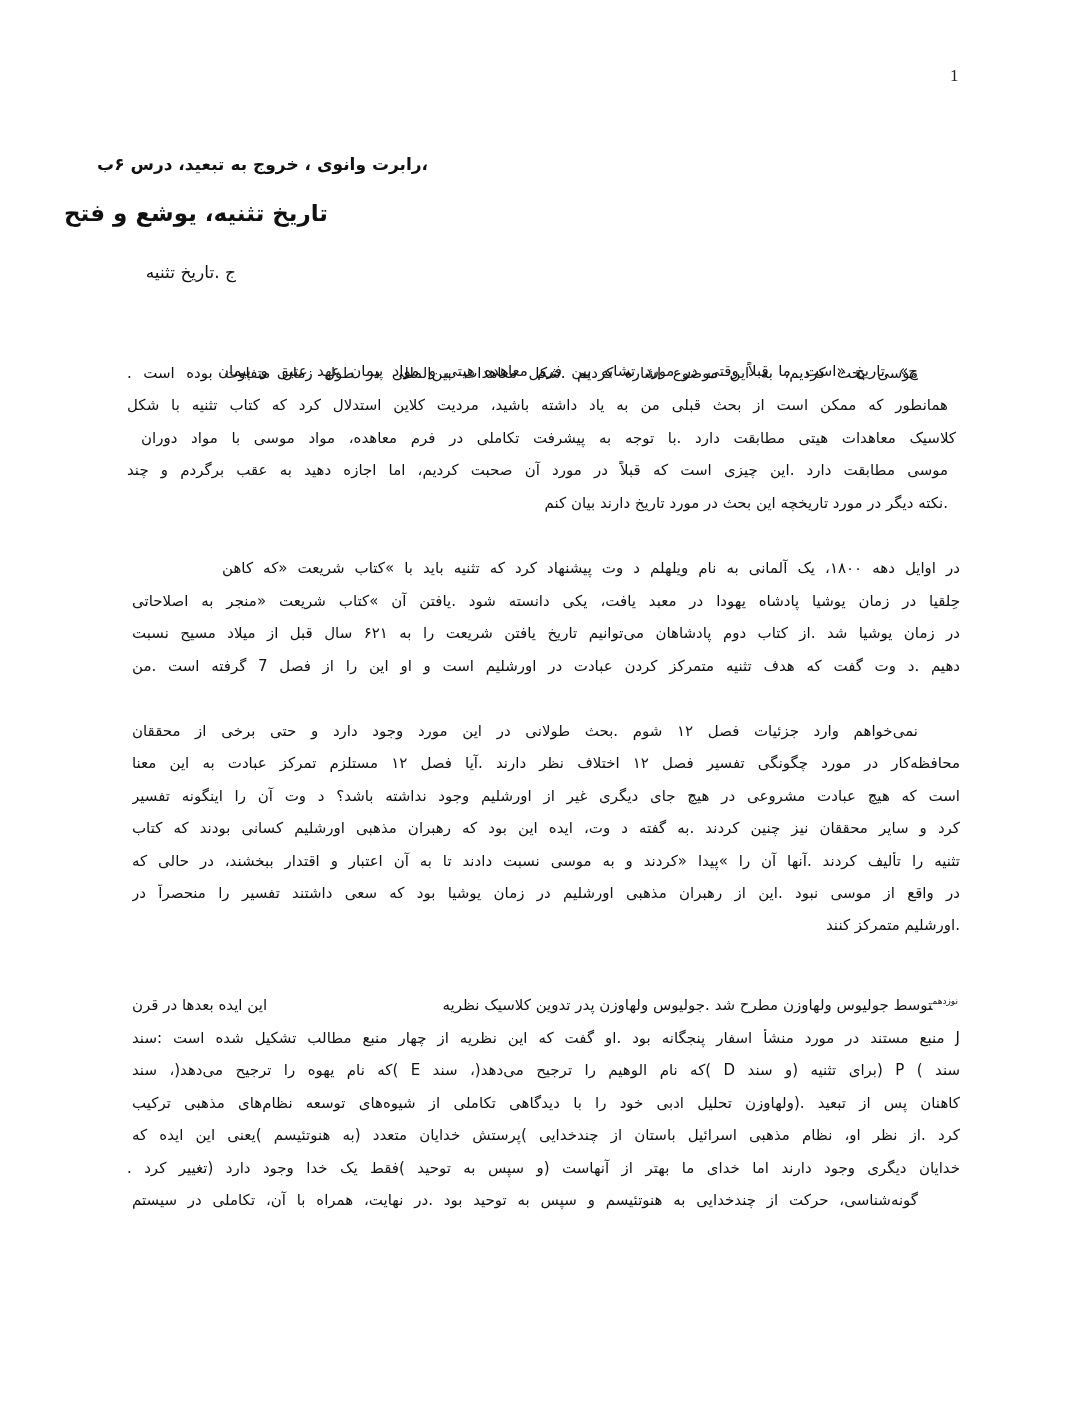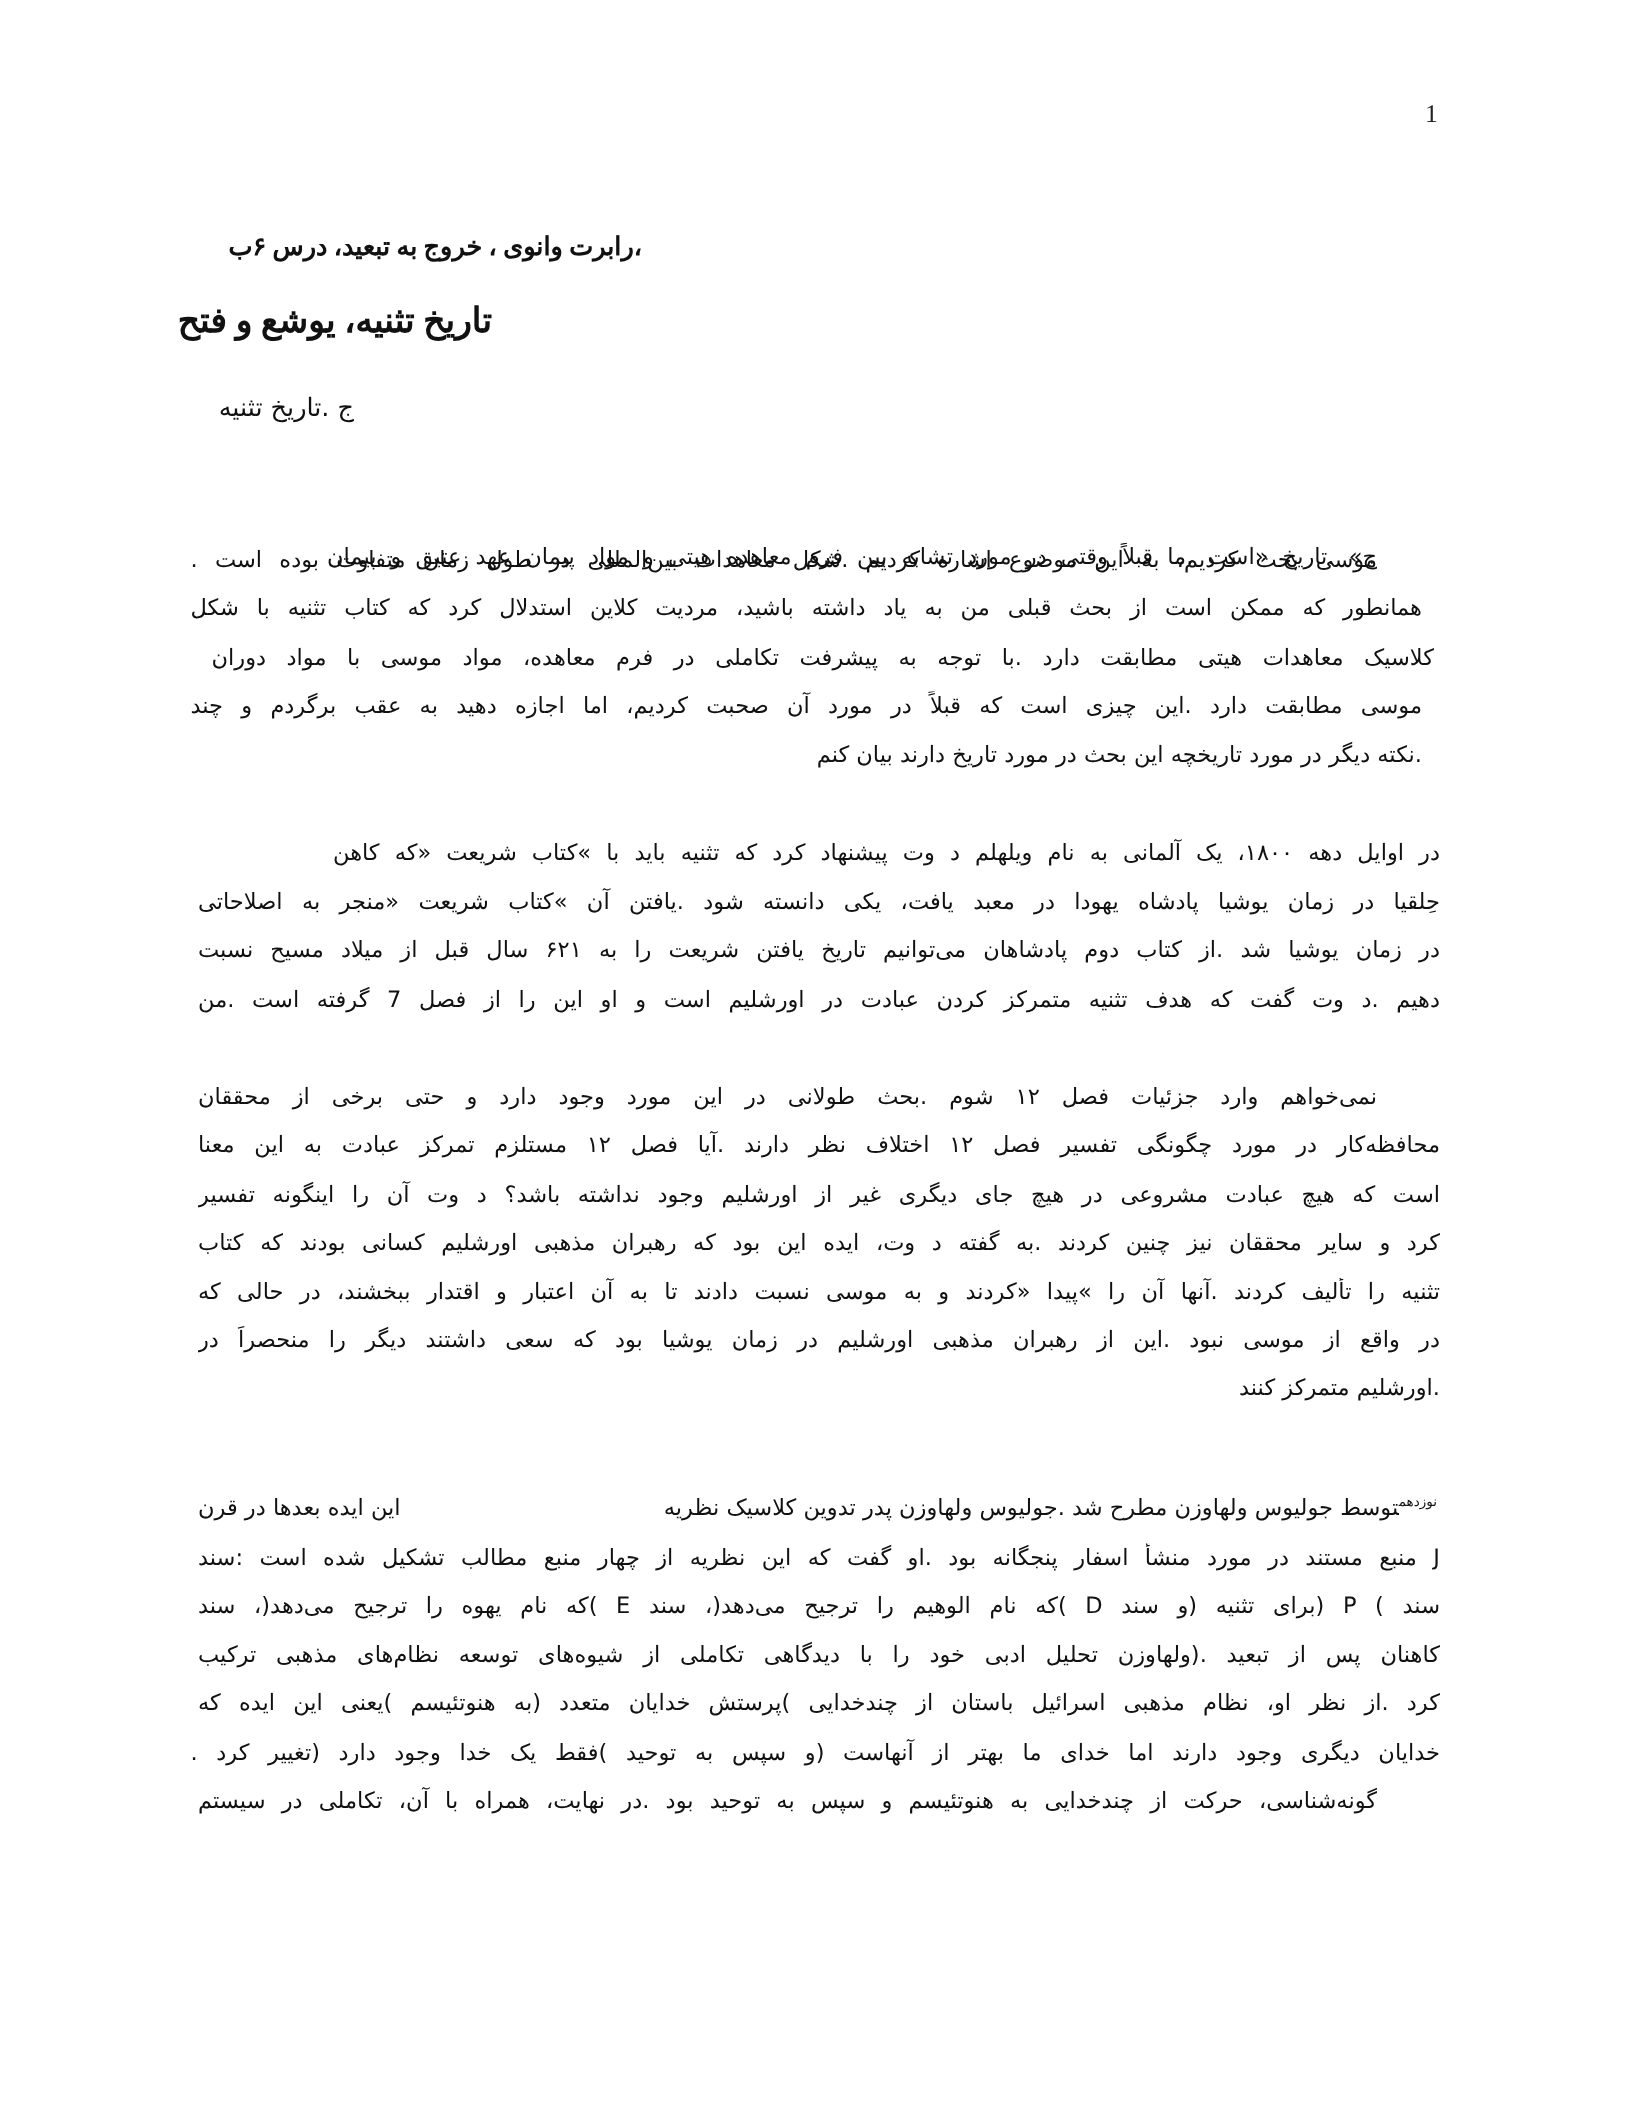--- a/index.html
+++ b/index.html
@@ -22,21 +22,20 @@
       font-family: "Liberation Serif", serif;
       font-size: 17px;
       color: #222;
     }
     .header-line {
       position: absolute;
       direction: rtl;
       text-align: left;
       font-weight: bold;
       white-space: nowrap;
-      font-family: Liberation Serif, serif;
     }
     .title-1 {
       top: 154px;
       right: 660px;
       font-size: 17px;
     }
     .title-2 {
       top: 200px;
       right: 760px;
       font-size: 23px;
@@ -118,21 +117,21 @@
     <div class="body-line" style="top: 787px;">
       <span class="txt" style="right: 128px; left: 132px; text-align: justify; text-align-last: justify; white-space: normal; overflow: hidden; height: 22px;">است که هیچ عبادت مشروعی در هیچ جای دیگری غیر از اورشلیم وجود نداشته باشد؟ د وت آن را اینگونه تفسیر</span>
     </div>
     <div class="body-line" style="top: 819px;">
       <span class="txt" style="right: 128px; left: 132px; text-align: justify; text-align-last: justify; white-space: normal; overflow: hidden; height: 22px;">کرد و سایر محققان نیز چنین کردند .به گفته د وت، ایده این بود که رهبران مذهبی اورشلیم کسانی بودند که کتاب</span>
     </div>
     <div class="body-line" style="top: 852px;">
       <span class="txt" style="right: 128px; left: 132px; text-align: justify; text-align-last: justify; white-space: normal; overflow: hidden; height: 22px;">تثنیه را تألیف کردند .آنها آن را »پیدا «کردند و به موسی نسبت دادند تا به آن اعتبار و اقتدار ببخشند، در حالی که</span>
     </div>
     <div class="body-line" style="top: 884px;">
-      <span class="txt" style="right: 128px; left: 132px; text-align: justify; text-align-last: justify; white-space: normal; overflow: hidden; height: 22px;">در واقع از موسی نبود .این از رهبران مذهبی اورشلیم در زمان یوشیا بود که سعی داشتند دیگر را منحصراً در</span>
+      <span class="txt" style="right: 128px; left: 132px; text-align: justify; text-align-last: justify; white-space: normal; overflow: hidden; height: 22px;">در واقع از موسی نبود .این از رهبران مذهبی اورشلیم در زمان یوشیا بود که سعی داشتند تفسیر را منحصراً در</span>
     </div>
     <div class="body-line" style="top: 916px;">
       <span class="txt" style="right: 128px;">.اورشلیم متمرکز کنند</span>
     </div>
   </div>
 
 <div id="wellhausen-container">
   <div class="body-line" style="top:996px;">
     <span class="txt" style="right:130px;">
       <sup class="superscript">نوزدهم</sup><span>توسط جولیوس ولهاوزن مطرح شد .جولیوس ولهاوزن پدر تدوین کلاسیک نظریه</span>

